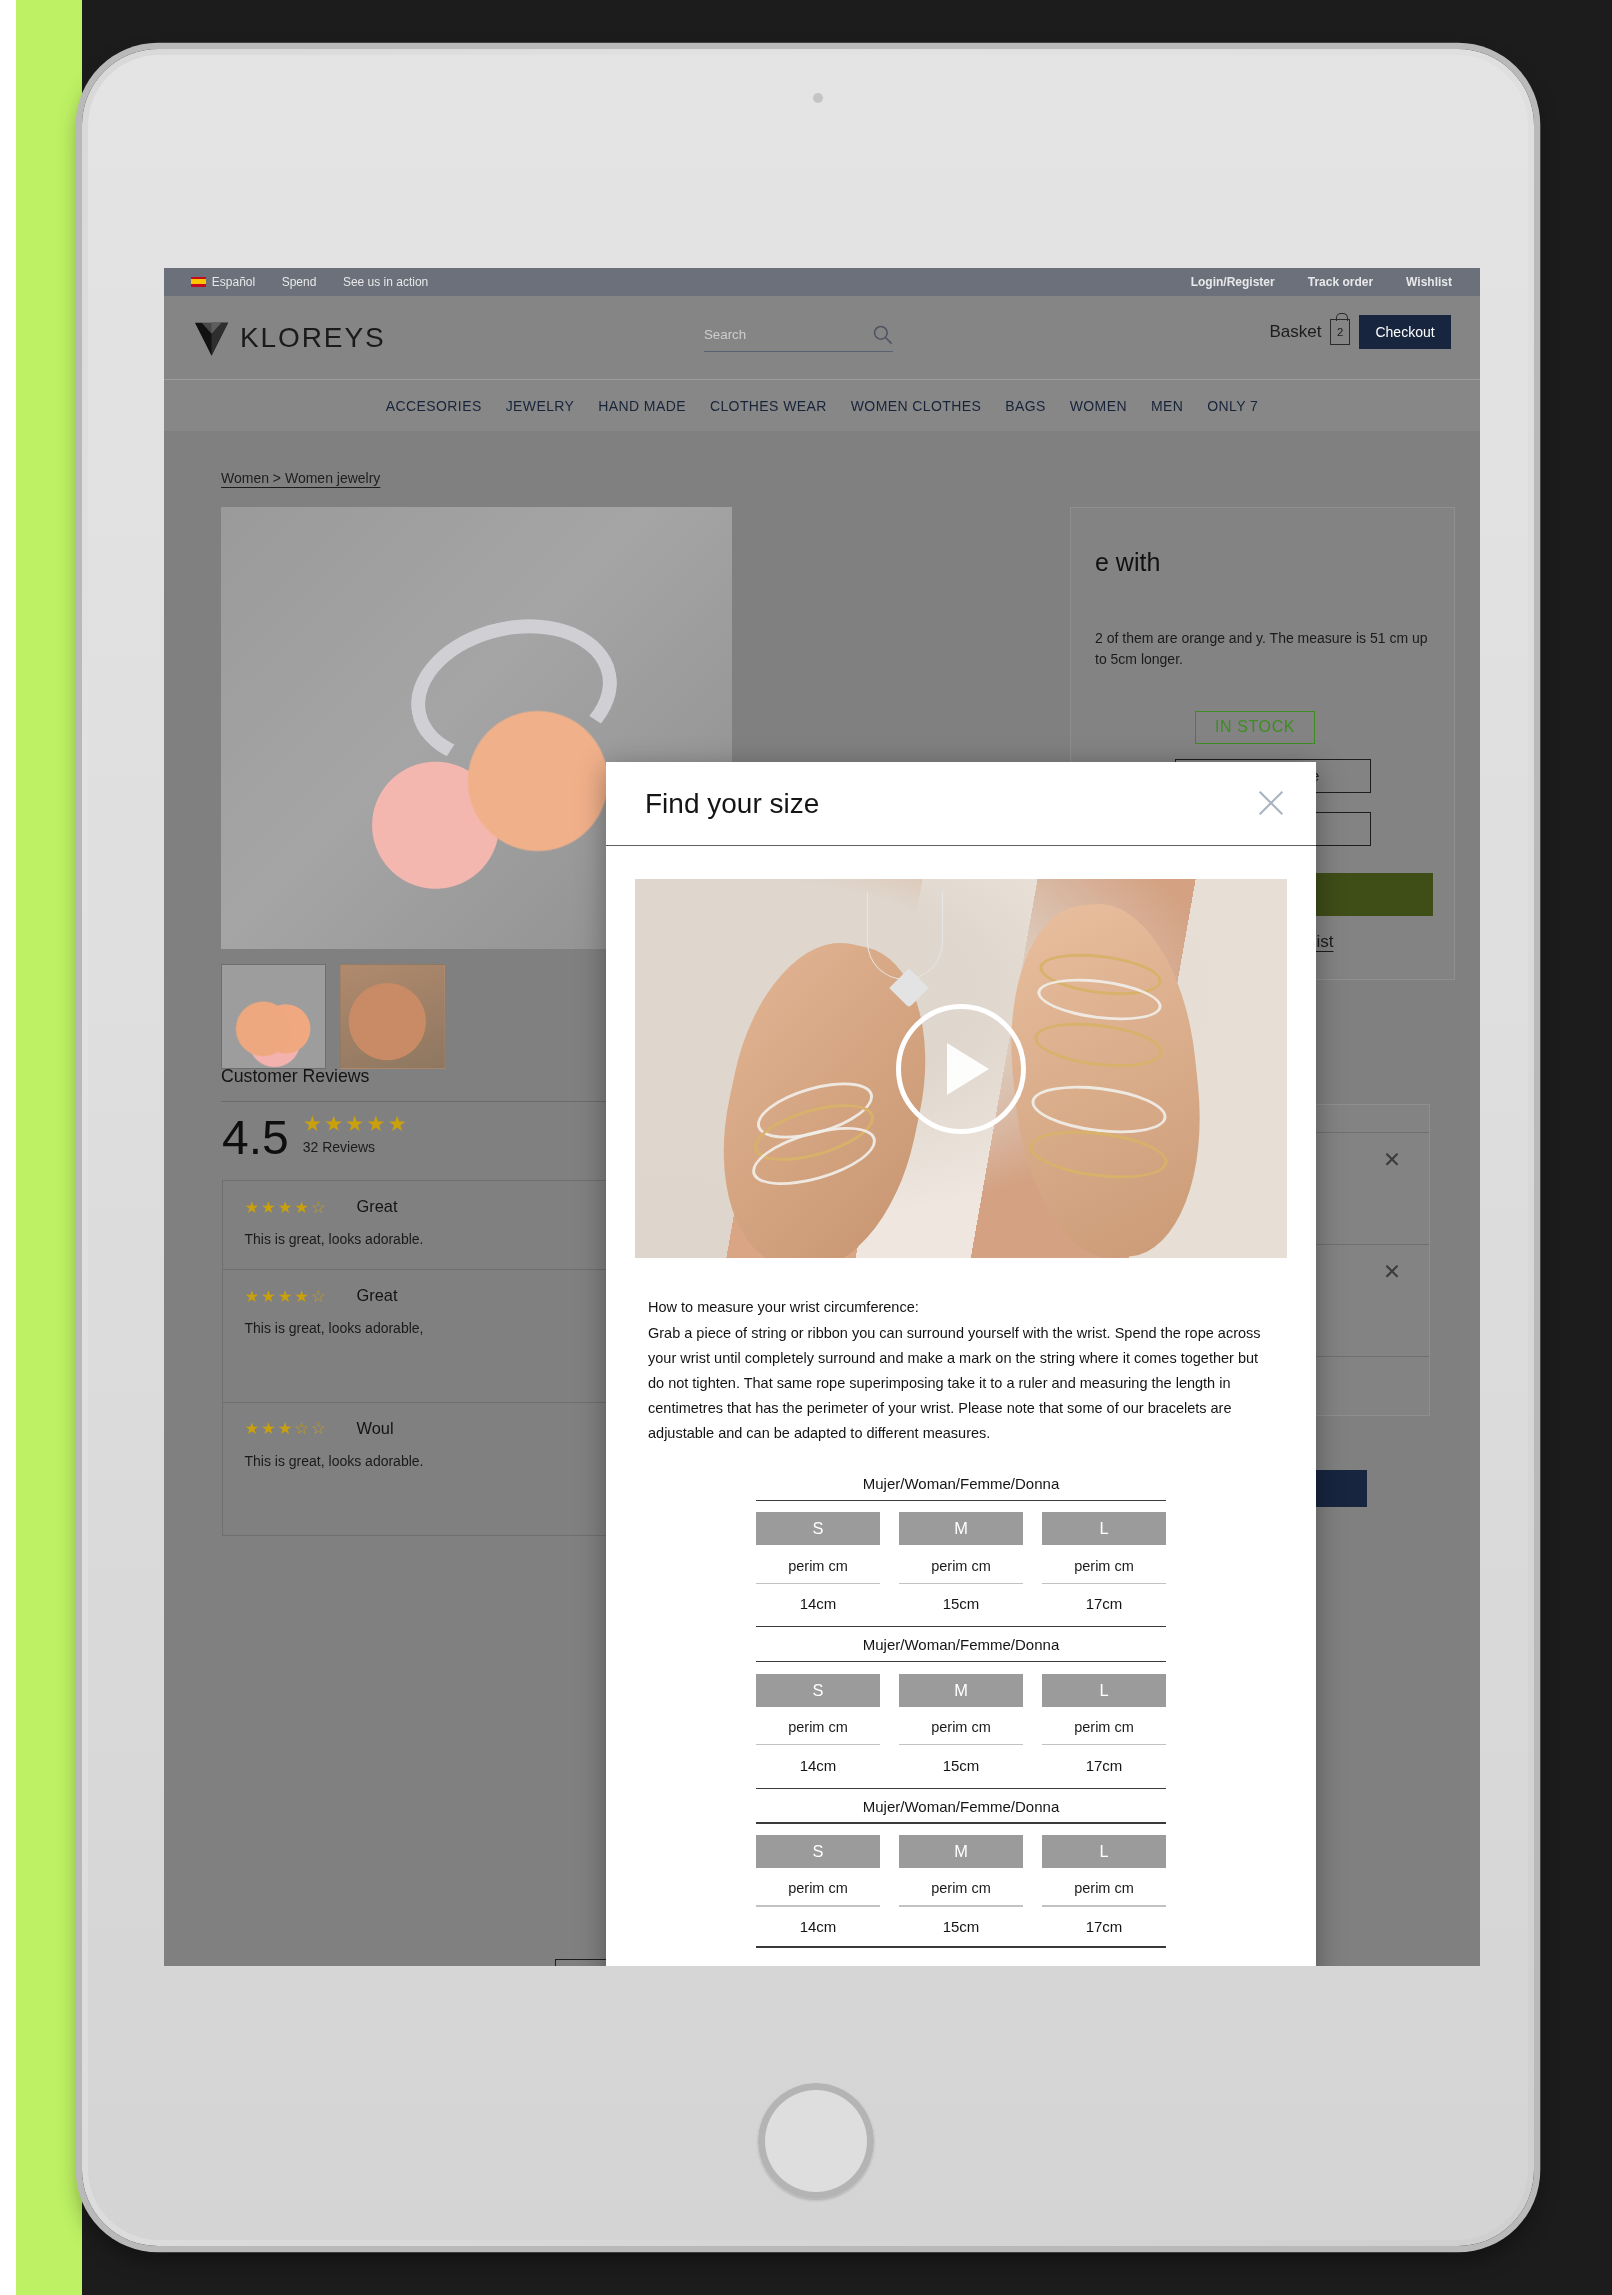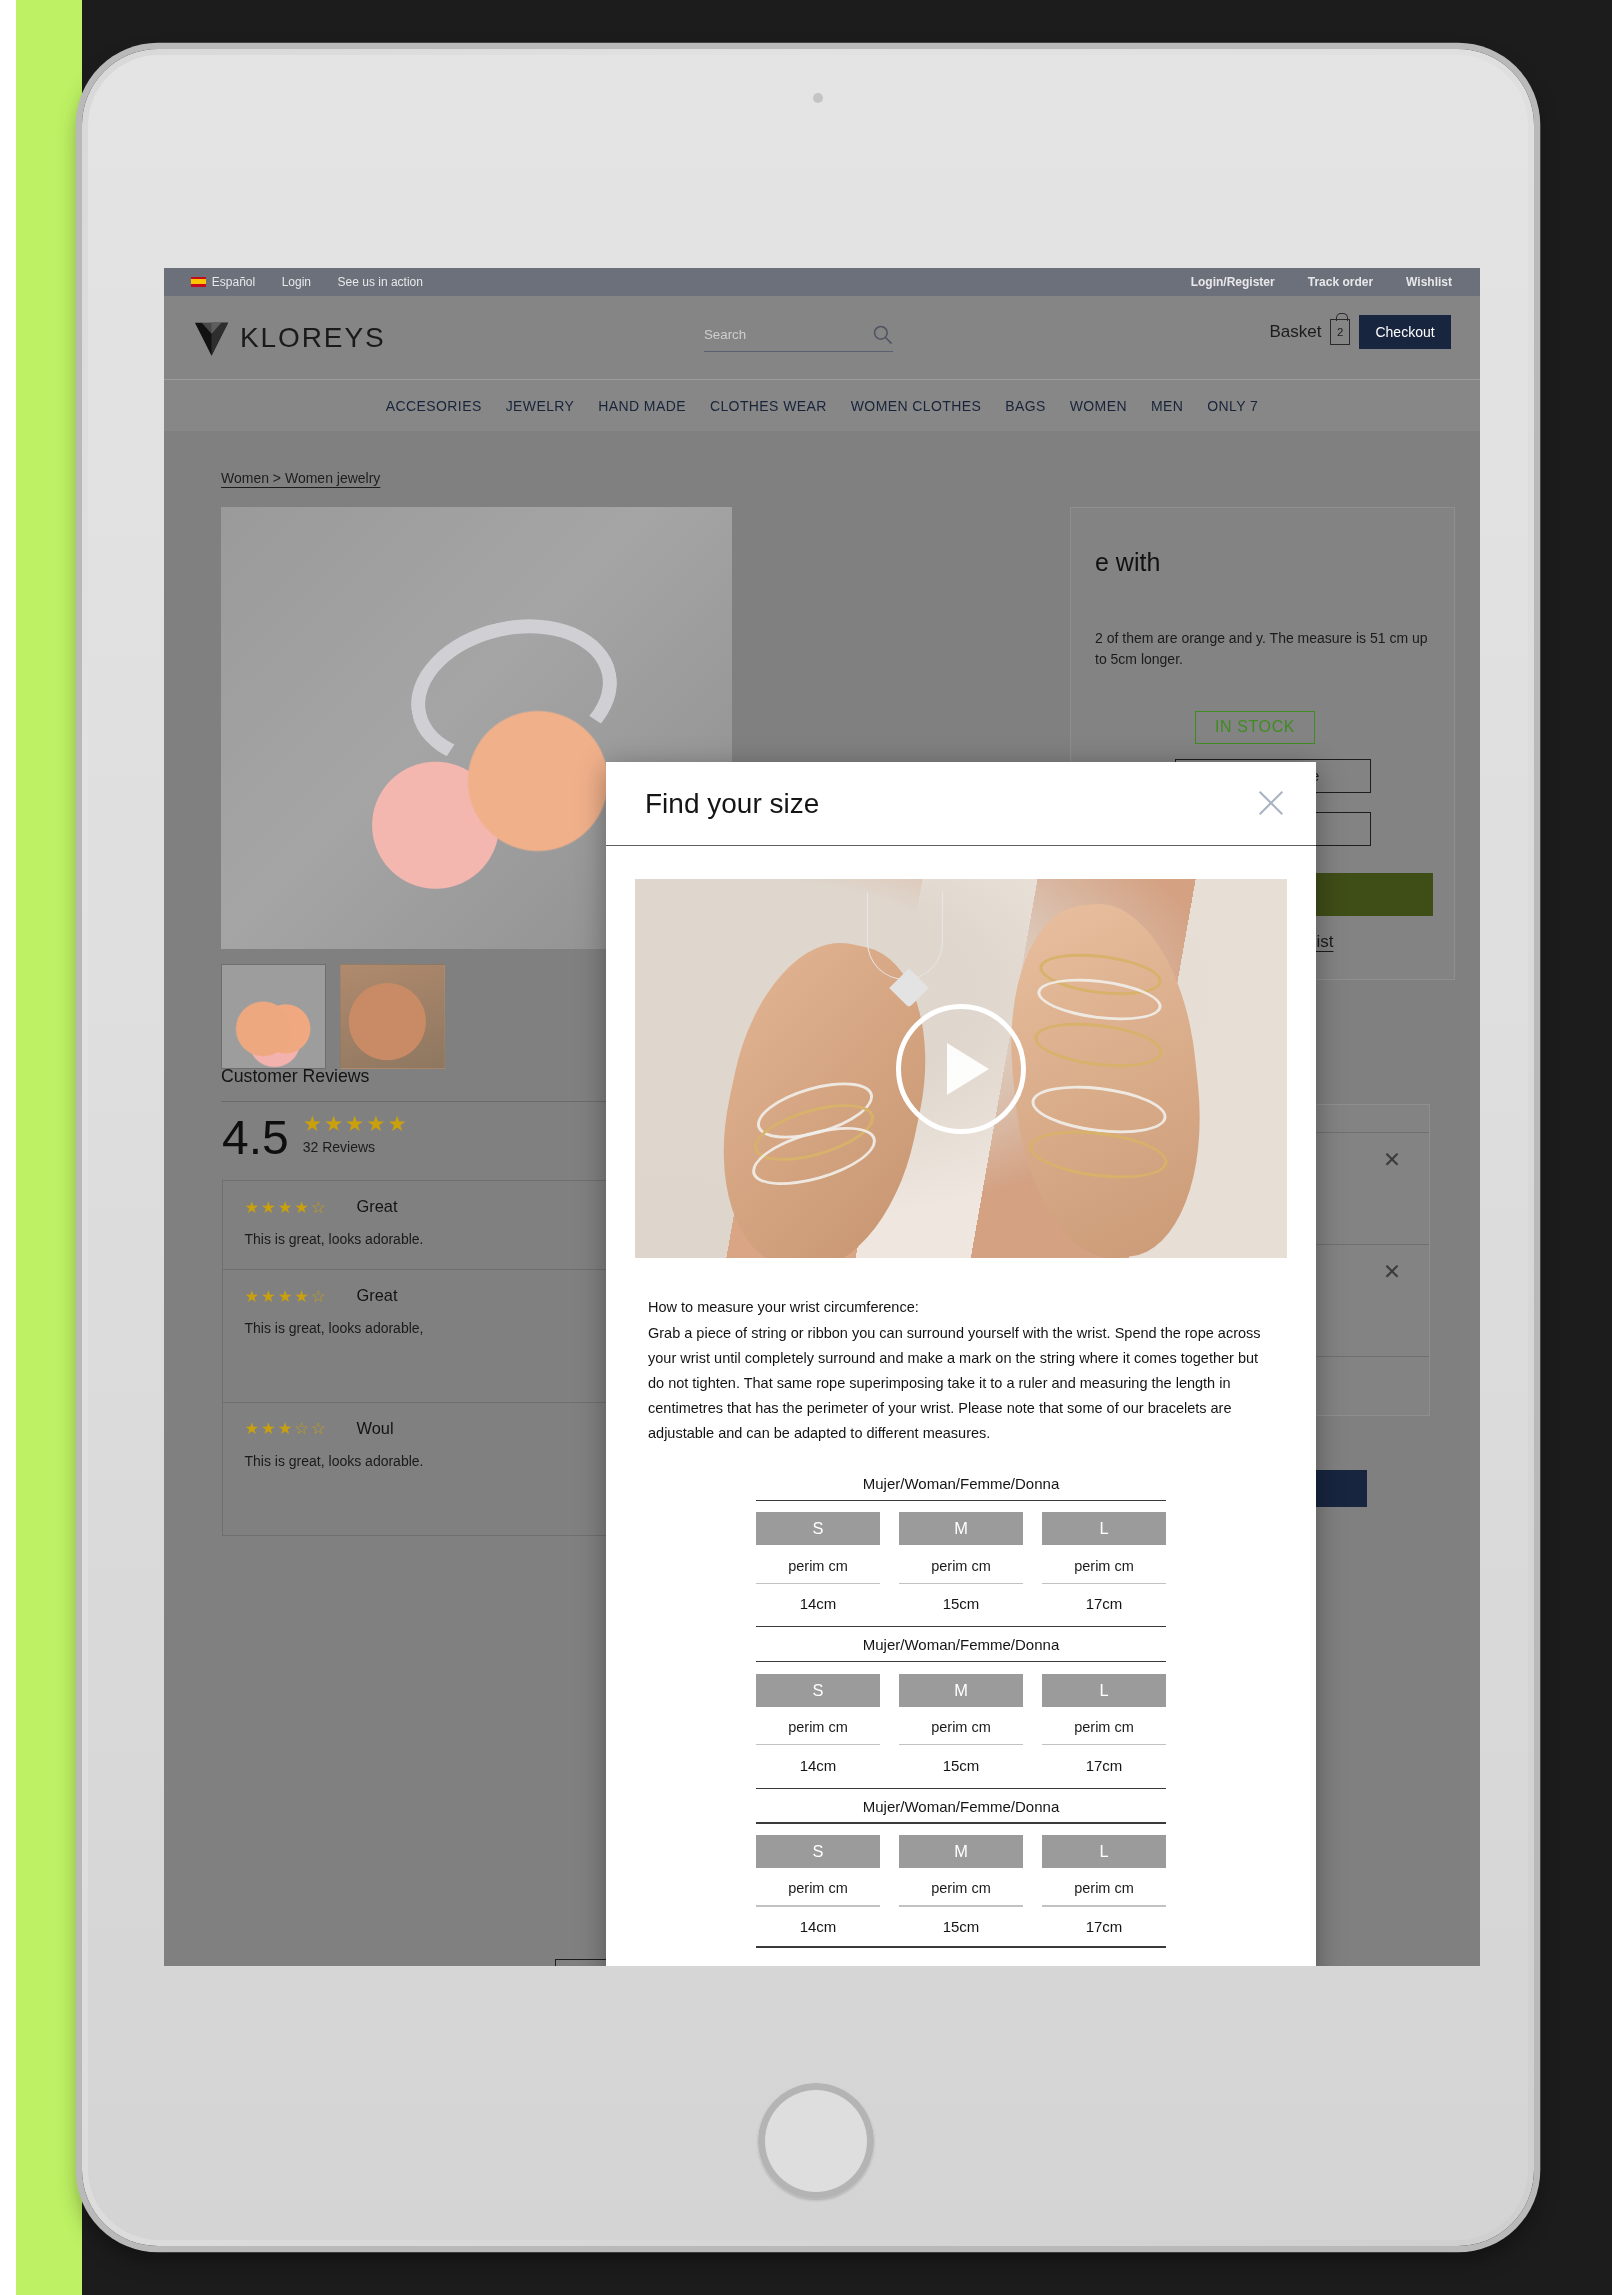--- a/index.html
+++ b/index.html
@@ -422,21 +422,21 @@
     <div class="tablet-inner-sheen"></div>
   </div>
   <div class="camera-dot"></div>
   <div class="home-button"></div>
 
   <div id="screen">
 
     <div class="util-bar">
       <div class="util-left">
         <span class="util-item"><span class="flag-es"></span><span>Español</span></span>
-        <span class="util-item">Login</span>
+        <span class="util-item">Spend</span>
         <span class="util-item">See us in action</span>
       </div>
       <div class="util-right">
         <span class="util-item">Login/Register</span>
         <span class="util-item">Track order</span>
         <span class="util-item">Wishlist</span>
       </div>
     </div>
 
     <div class="site-header">

